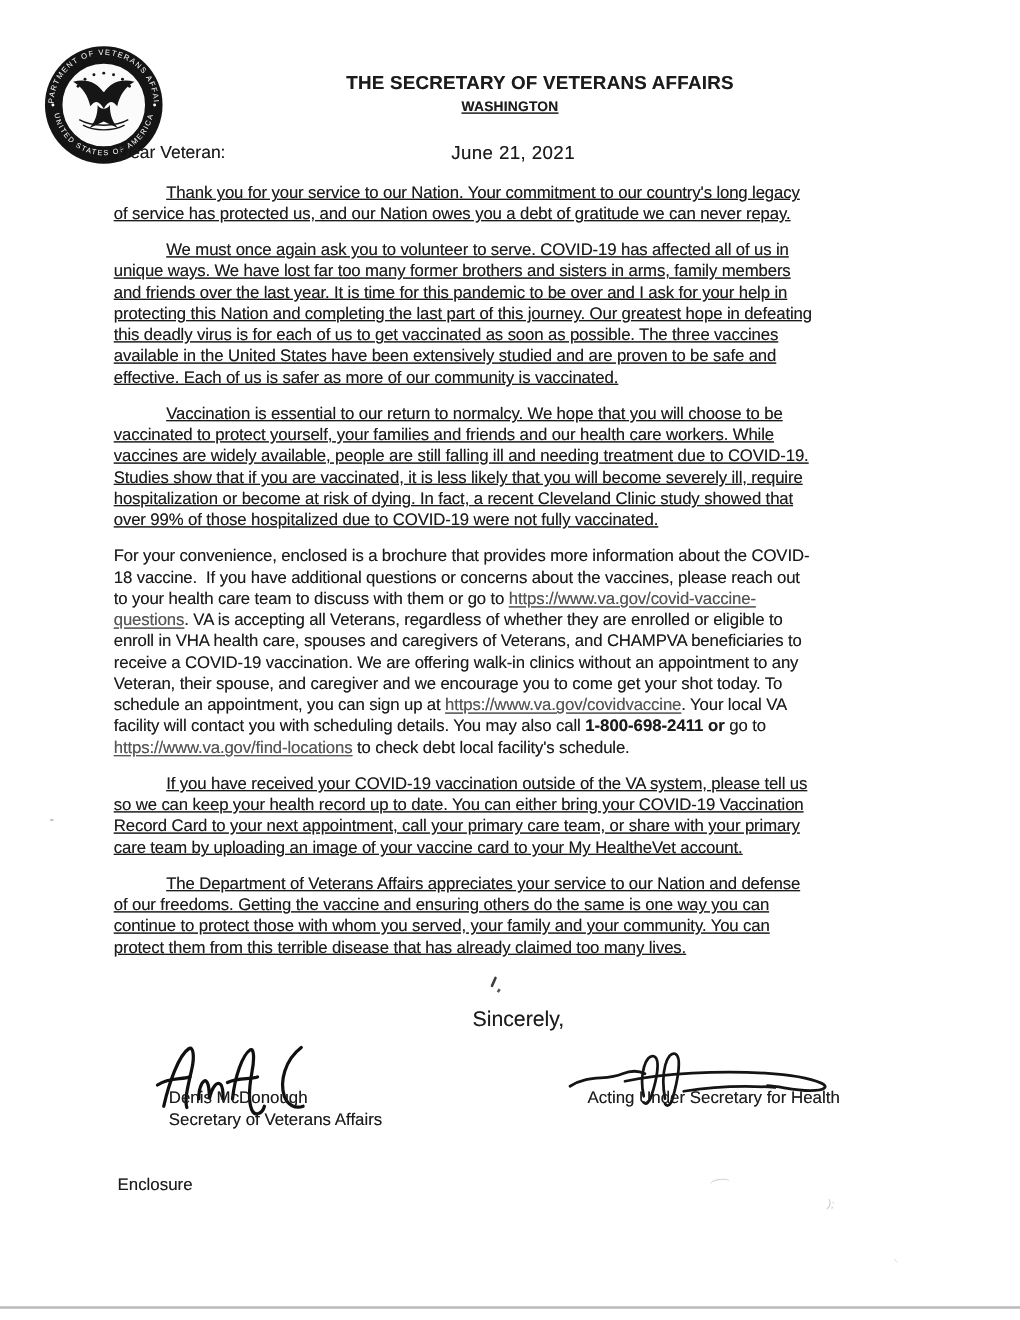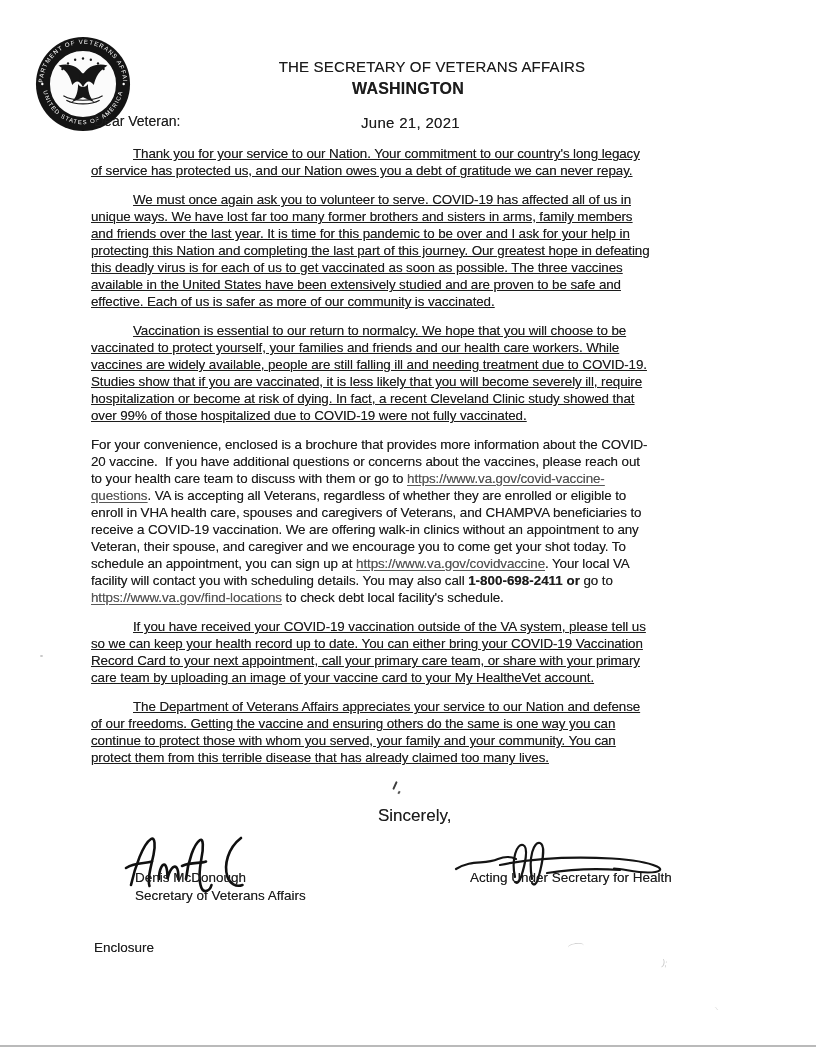--- a/index.html
+++ b/index.html
@@ -6,22 +6,22 @@
   html,body{margin:0;padding:0;background:#808080;}
   .page{
     position:relative;width:816px;height:1056px;background:#ffffff;
     margin:0 auto;overflow:hidden;
     font-family:"Liberation Sans","DejaVu Sans",sans-serif;
     color:#1c1c1c;
     text-shadow:0 0 .45px rgba(25,25,25,.55);
   }
   .seal{position:absolute;left:34px;top:35px;width:98px;height:98px;}
   .letterhead{position:absolute;left:0;right:0;top:58px;text-align:center;}
-  .letterhead .t1{font-size:15px;font-weight:normal;letter-spacing:.2px;padding-left:48px;}
-  .letterhead .t2{font-size:16px;font-weight:bold;margin-top:5px;letter-spacing:.2px;}
+  .letterhead .t1{font-size:15px;font-weight:bold;letter-spacing:.2px;padding-left:48px;}
+  .letterhead .t2{font-size:11px;font-weight:bold;margin-top:5px;letter-spacing:.2px;text-decoration:underline;}
   .salutation{position:absolute;left:94px;top:113px;font-size:14px;}
   .letter-date{position:absolute;left:361px;top:114px;font-size:15px;letter-spacing:.3px;}
   .letter-body{position:absolute;left:91px;top:145px;width:678px;}
   .para{
     margin:0 0 12px 0;font-size:13.4px;line-height:17px;
     letter-spacing:-0.1px;white-space:pre;
   }
   .para.indent{text-indent:42px;text-decoration:underline;}
   .doc-link{color:#575757;text-decoration:underline;text-underline-offset:2px;}
   .para strong{font-weight:bold;letter-spacing:0;}
@@ -101,21 +101,21 @@
 this deadly virus is for each of us to get vaccinated as soon as possible. The three vaccines
 available in the United States have been extensively studied and are proven to be safe and
 effective. Each of us is safer as more of our community is vaccinated.</span></p>
       <p class="para indent"><span>Vaccination is essential to our return to normalcy. We hope that you will choose to be
 vaccinated to protect yourself, your families and friends and our health care workers. While
 vaccines are widely available, people are still falling ill and needing treatment due to COVID-19.
 Studies show that if you are vaccinated, it is less likely that you will become severely ill, require
 hospitalization or become at risk of dying. In fact, a recent Cleveland Clinic study showed that
 over 99% of those hospitalized due to COVID-19 were not fully vaccinated.</span></p>
       <p class="para"><span>For your convenience, enclosed is a brochure that provides more information about the COVID-
-20 vaccine.  If you have additional questions or concerns about the vaccines, please reach out
+18 vaccine.  If you have additional questions or concerns about the vaccines, please reach out
 to your health care team to discuss with them or go to </span><a class="doc-link" href="#">https://www.va.gov/covid-vaccine-
 questions</a><span>. VA is accepting all Veterans, regardless of whether they are enrolled or eligible to
 enroll in VHA health care, spouses and caregivers of Veterans, and CHAMPVA beneficiaries to
 receive a COVID-19 vaccination. We are offering walk-in clinics without an appointment to any
 Veteran, their spouse, and caregiver and we encourage you to come get your shot today. To
 schedule an appointment, you can sign up at </span><a class="doc-link" href="#">https://www.va.gov/covidvaccine</a><span>. Your local VA
 facility will contact you with scheduling details. You may also call </span><strong>1-800-698-2411 or</strong><span> go to
 </span><a class="doc-link" href="#">https://www.va.gov/find-locations</a><span> to check debt local facility's schedule.</span></p>
       <p class="para indent"><span>If you have received your COVID-19 vaccination outside of the VA system, please tell us
 so we can keep your health record up to date. You can either bring your COVID-19 Vaccination

